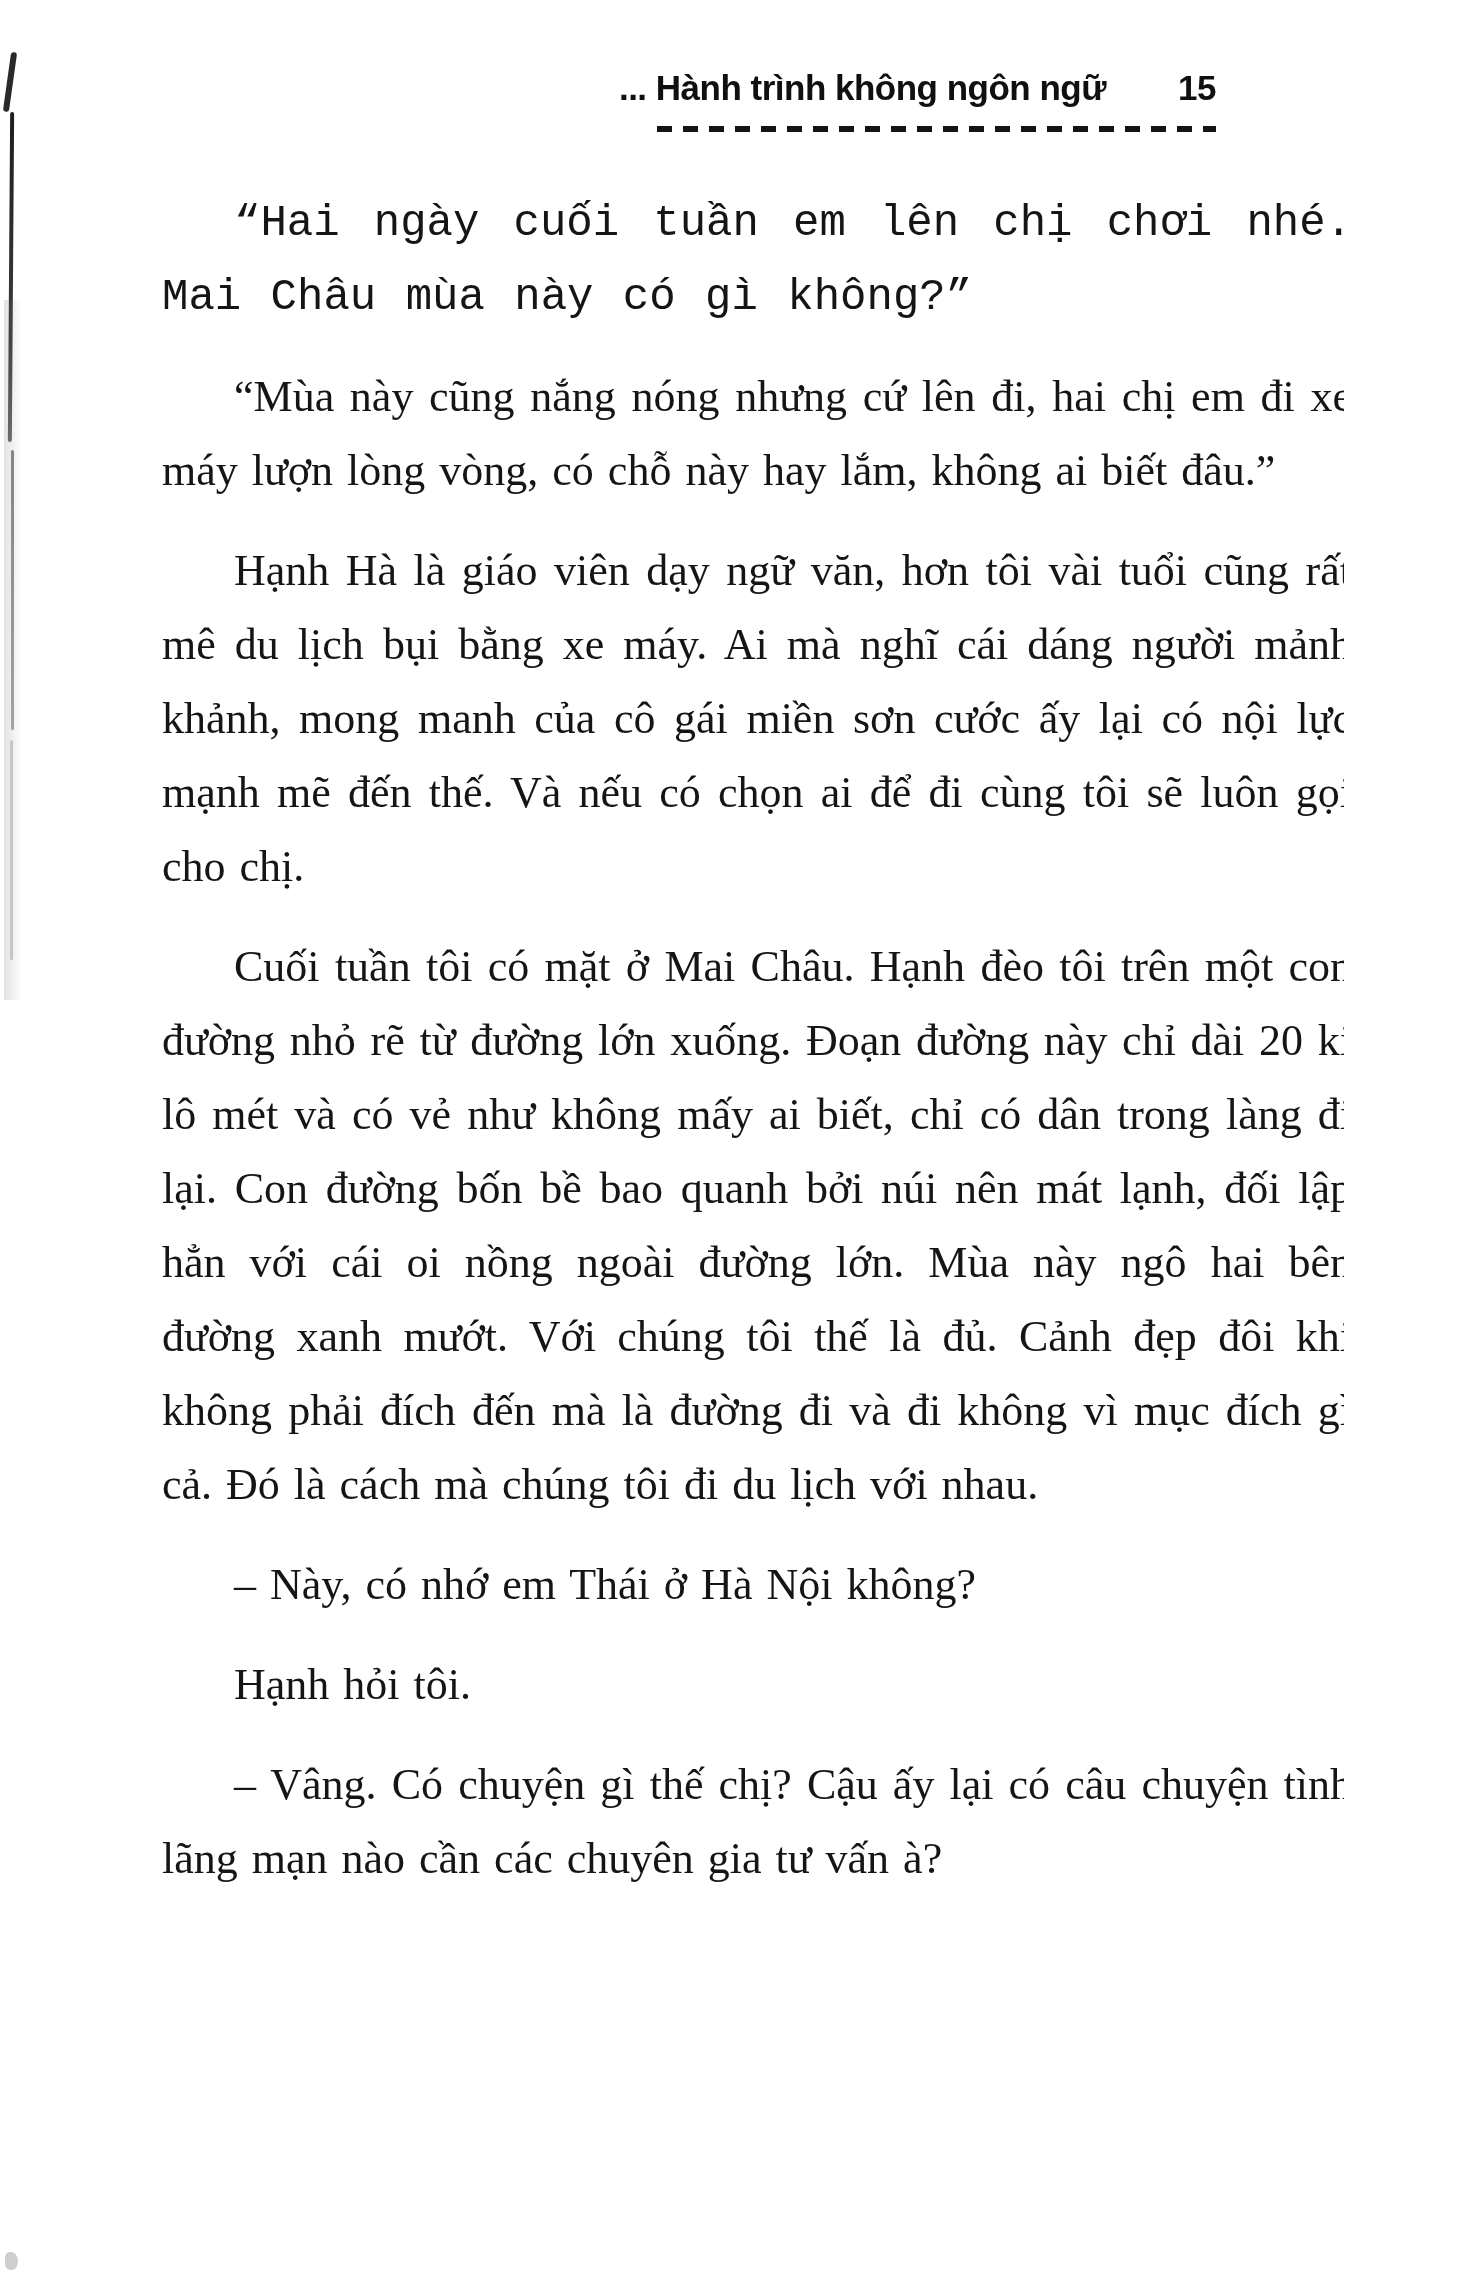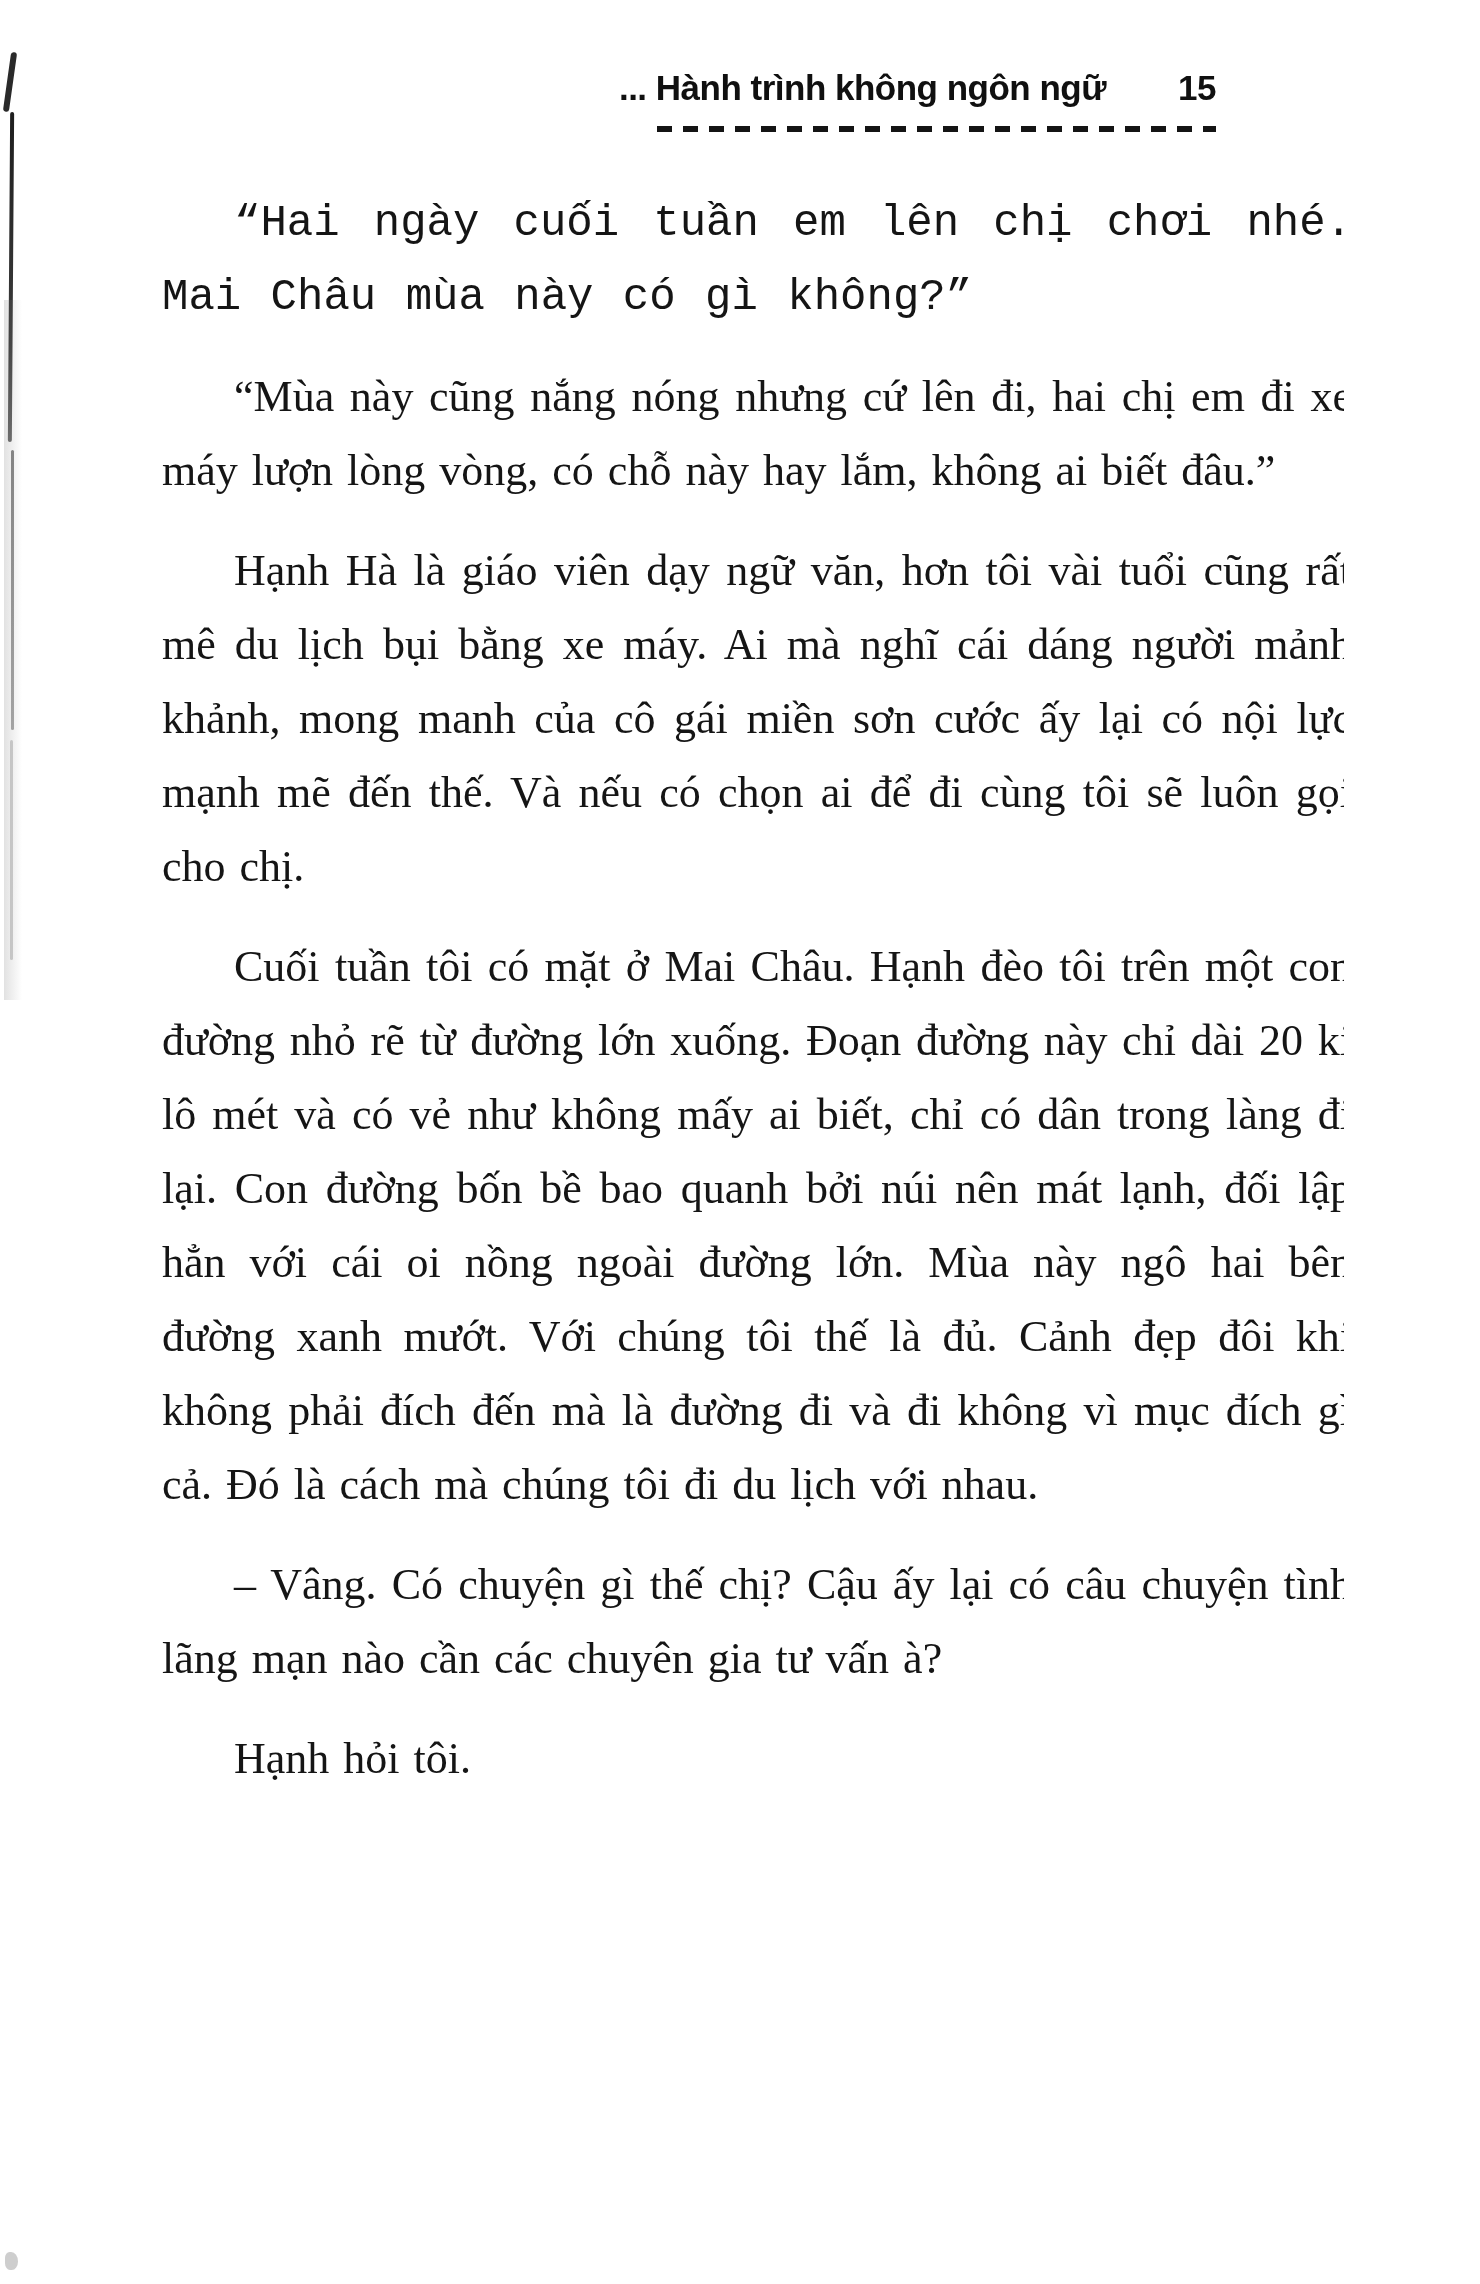--- a/index.html
+++ b/index.html
@@ -104,22 +104,23 @@
     <span>... Hành trình không ngôn ngữ</span><span class="page-number">15</span>
   </div>
 
   <div class="header-rule"></div>
 
   <div class="body-text">
     <p>“Hai ngày cuối tuần em lên chị chơi nhé. Mai Châu mùa này có gì không?”</p>
     <p>“Mùa này cũng nắng nóng nhưng cứ lên đi, hai chị em đi xe máy lượn lòng vòng, có chỗ này hay lắm, không ai biết đâu.”</p>
     <p>Hạnh Hà là giáo viên dạy ngữ văn, hơn tôi vài tuổi cũng rất mê du lịch bụi bằng xe máy. Ai mà nghĩ cái dáng người mảnh khảnh, mong manh của cô gái miền sơn cước ấy lại có nội lực mạnh mẽ đến thế. Và nếu có chọn ai để đi cùng tôi sẽ luôn gọi cho chị.</p>
     <p>Cuối tuần tôi có mặt ở Mai Châu. Hạnh đèo tôi trên một con đường nhỏ rẽ từ đường lớn xuống. Đoạn đường này chỉ dài 20 ki lô mét và có vẻ như không mấy ai biết, chỉ có dân trong làng đi lại. Con đường bốn bề bao quanh bởi núi nên mát lạnh, đối lập hẳn với cái oi nồng ngoài đường lớn. Mùa này ngô hai bên đường xanh mướt. Với chúng tôi thế là đủ. Cảnh đẹp đôi khi không phải đích đến mà là đường đi và đi không vì mục đích gì cả. Đó là cách mà chúng tôi đi du lịch với nhau.</p>
+    <p>– Này, có nhớ em Thái ở Hà Nội không?</p>
+    <p>Hạnh hỏi tôi.</p>
     <p>– Vâng. Có chuyện gì thế chị? Cậu ấy lại có câu chuyện tình lãng mạn nào cần các chuyên gia tư vấn à?</p>
-    <p>Hạnh hỏi tôi.</p>
   </div>
 
   <div class="artifact a1"></div>
   <div class="artifact a2"></div>
   <div class="artifact a3"></div>
   <div class="artifact a4"></div>
   <div class="artifact a5"></div>
   <div class="artifact a6"></div>
 
 </div>

